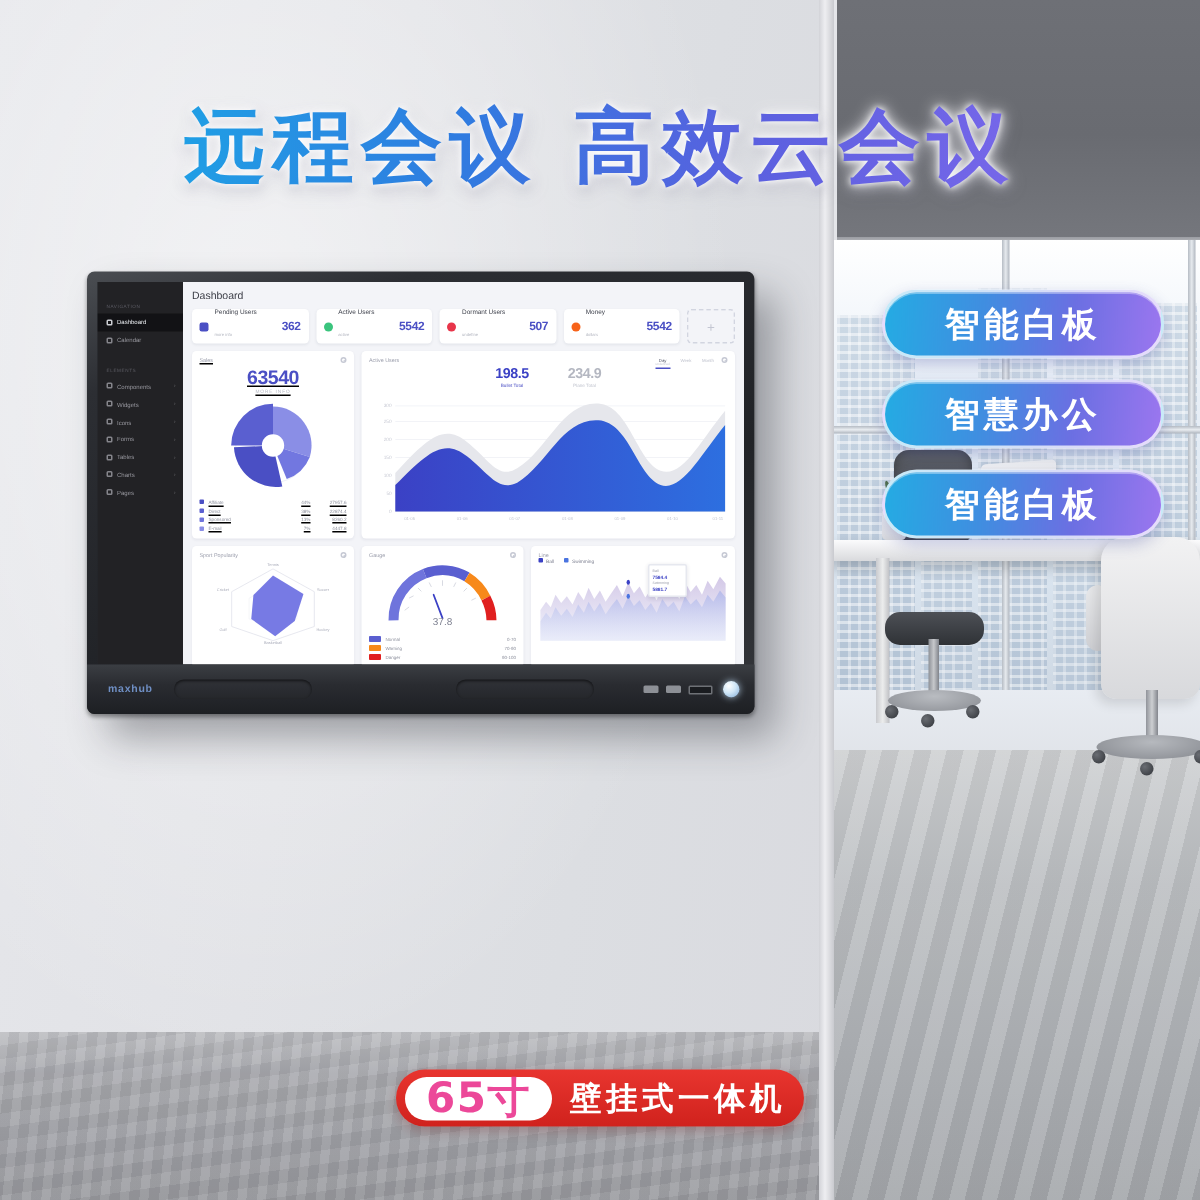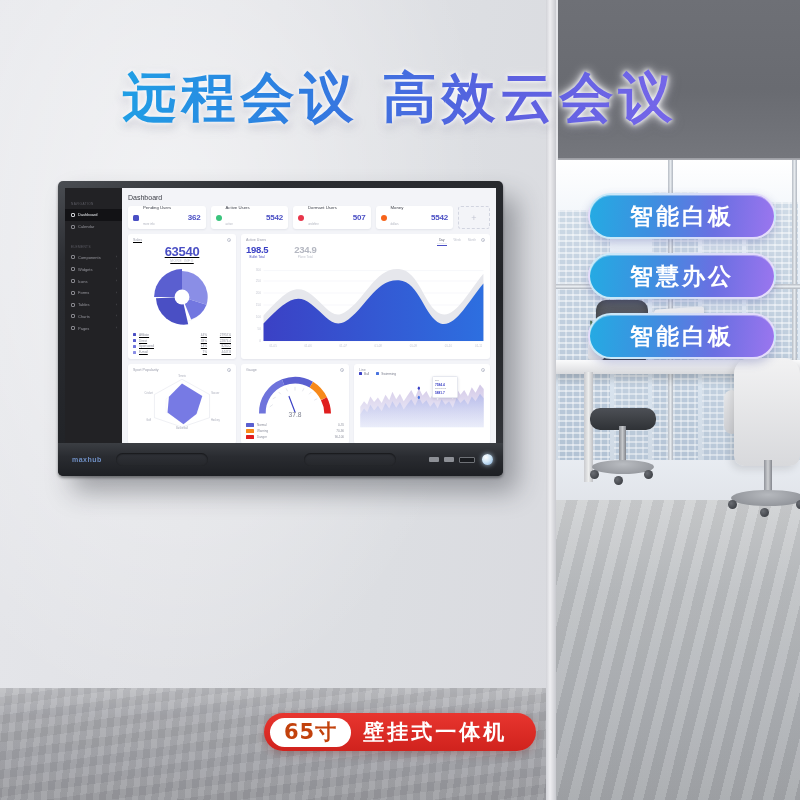--- a/index.html
+++ b/index.html
@@ -232,21 +232,21 @@
   .legend-sw { width:3px; height:3px; border-radius:.6px; margin-right:3px; flex:0 0 3px; }
   .legend-nm { flex:1; }
   .legend-pc { width:16px; text-align:right; }
   .legend-vl { width:24px; text-align:right; }
 
   .active-panel { flex:1; }
   .au-tabs { position:absolute; right:14px; top:4px; display:flex; gap:7px; }
   .au-tab { font-size:2.9px; color:#c0c3ce; text-align:center; }
   .au-tab.on { color:#545869; border-bottom:.8px solid #4a4fc4; padding-bottom:.8px; }
   .au-tab .sm { font-size:2.2px; color:#c7cad4; display:block; }
-  .au-nums { display:flex; justify-content:flex-start; gap:26px; margin-top:2px; }
+  .au-nums { display:flex; justify-content:center; gap:26px; margin-top:2px; }
   .au-n { text-align:center; }
   .au-n .v { font-size:9.5px; font-weight:bold; letter-spacing:-.3px; }
   .au-n .l { font-size:3.1px; }
   .au-n.blue .v { color:#3b41c5; } .au-n.blue .l { color:#4a4fc4; }
   .au-n.grey .v { color:#b4b7c1; } .au-n.grey .l { color:#c2c5cf; }
 
   .row3 { display:flex; gap:5px; }
   .radar-panel { width: 108px; }
   .gauge-panel { width: 108px; }
   .line-panel { flex:1; }
@@ -270,21 +270,21 @@
   #banner {
     position:absolute; left:264px; top:713px; width:272px; height:38px; z-index:25;
     background: linear-gradient(180deg,#e8352f 0%, #d0221d 100%);
     border-radius: 19px;
     display:flex; align-items:center; padding-left:6px; gap:12px;
     box-shadow: 0 3px 8px rgba(120,20,20,.28);
   }
   .banner-pill {
     background:#fff; border-radius:15px; height:29px; padding: 0 14px;
     display:flex; align-items:center; justify-content:center;
-    color:#c2410c; font-size:21px; font-weight:bold; letter-spacing:1px;
+    color:#ec4899; font-size:28px; font-weight:bold; letter-spacing:1px;
     font-family:"DejaVu Sans","Liberation Sans",sans-serif;
   }
   .banner-tx {
     color:#fff; font-size:21px; font-weight:bold; letter-spacing:3px;
     font-family:"DejaVu Sans","Liberation Sans",sans-serif;
   }
 </style>
 </head>
 <body>
 

